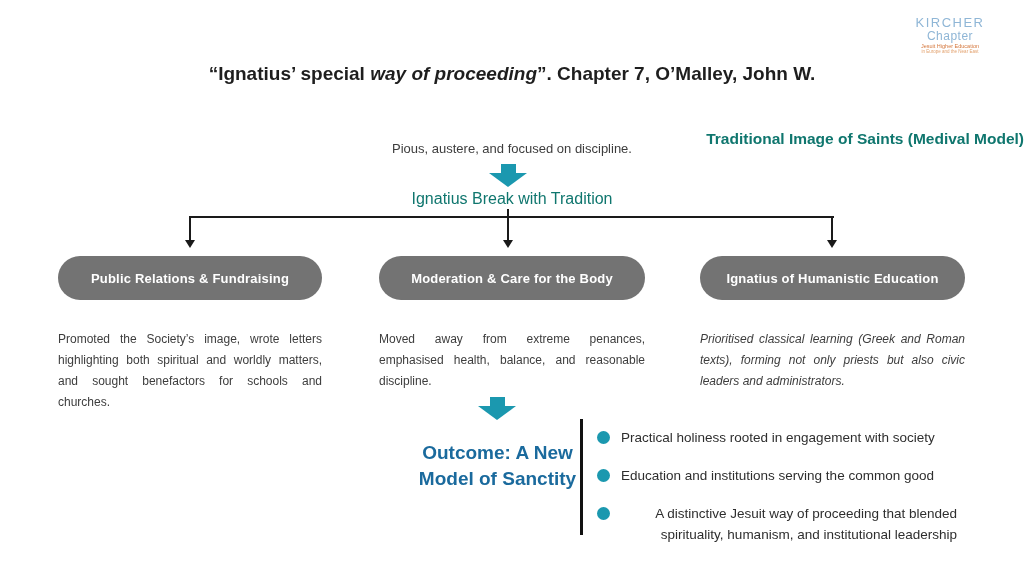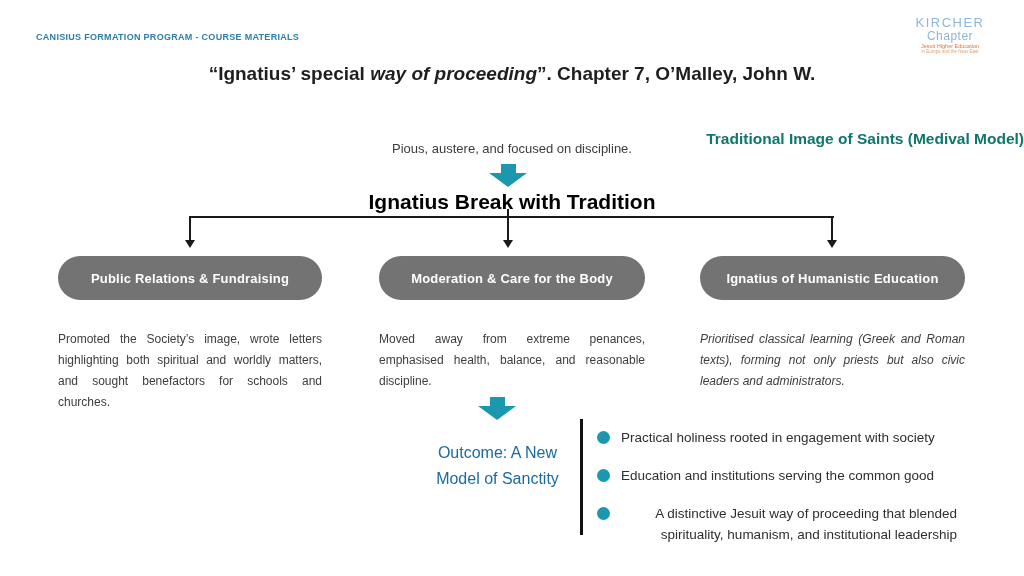--- a/index.html
+++ b/index.html
@@ -36,21 +36,21 @@
   .trad-heading {
     position: absolute; left: 0; top: 113px; width: 100%;
     text-align: right; font-size: 15.5px; font-weight: bold; color: #0f766e; margin-top: 17px;
   }
   .trad-sub {
     position: absolute; left: 0; top: 141px; width: 100%;
     text-align: center; font-size: 13px; color: #3d3d3d;
   }
   .break-heading {
     position: absolute; left: 0; top: 190px; width: 100%;
-    text-align: center; font-size: 21px; font-weight: bold; color: #000000;
+    text-align: center; font-size: 16px; font-weight: normal; color: #0f766e;
   }
 
   
   .block-arrow { position: absolute; width: 38px; }
   .block-arrow .stem { width: 15px; height: 9px; background: #1b98af; margin: 0 auto; }
   .block-arrow .head {
     width: 0; height: 0; margin: 0 auto;
     border-left: 19px solid transparent; border-right: 19px solid transparent;
     border-top: 14px solid #1b98af;
   }
@@ -87,21 +87,21 @@
     position: absolute; top: 329px; font-size: 12px; line-height: 21px;
     color: #3d3d3d; text-align: justify;
   }
   .para-1 { left: 58px;  width: 264px; }
   .para-2 { left: 379px; width: 266px; }
   .para-3 { left: 700px; width: 265px; font-style: italic; }
 
   
   .outcome-heading {
     position: absolute; left: 400px; top: 440px; width: 195px;
-    text-align: center; font-size: 16px; font-weight: normal; color: #1a6a9d;
+    text-align: center; font-size: 19px; font-weight: bold; color: #1a6a9d;
     line-height: 26px; white-space: pre-line;
   }
   .divider { left: 580px; top: 419px; width: 2.5px; height: 116px; background: #111111; }
 
   .outcome-list {
     position: absolute; left: 597px; top: 427px; width: 360px;
     display: flex; flex-direction: column; gap: 17px;
   }
   .outcome-item { display: flex; gap: 11px; text-align: right; }
   .dot {
@@ -110,21 +110,20 @@
   }
   .outcome-text {
     font-size: 13.5px; line-height: 21px; color: #2e2e2e; max-width: 340px;
   }
 </style>
 </head>
 <body>
 
 <div class="canvas">
 
-  <div class="meta">CANISIUS FORMATION PROGRAM - COURSE MATERIALS</div>
 
   <div class="logo">
     <div class="logo-1">KIRCHER</div>
     <div class="logo-2">Chapter</div>
     <div class="logo-3">Jesuit Higher Education</div>
     <div class="logo-4">in Europe and the Near East</div>
   </div>
 
   <h1 class="title"><span>“Ignatius’ special </span><em>way of proceeding</em><span>”. Chapter 7, O’Malley, John W.</span></h1>
 

